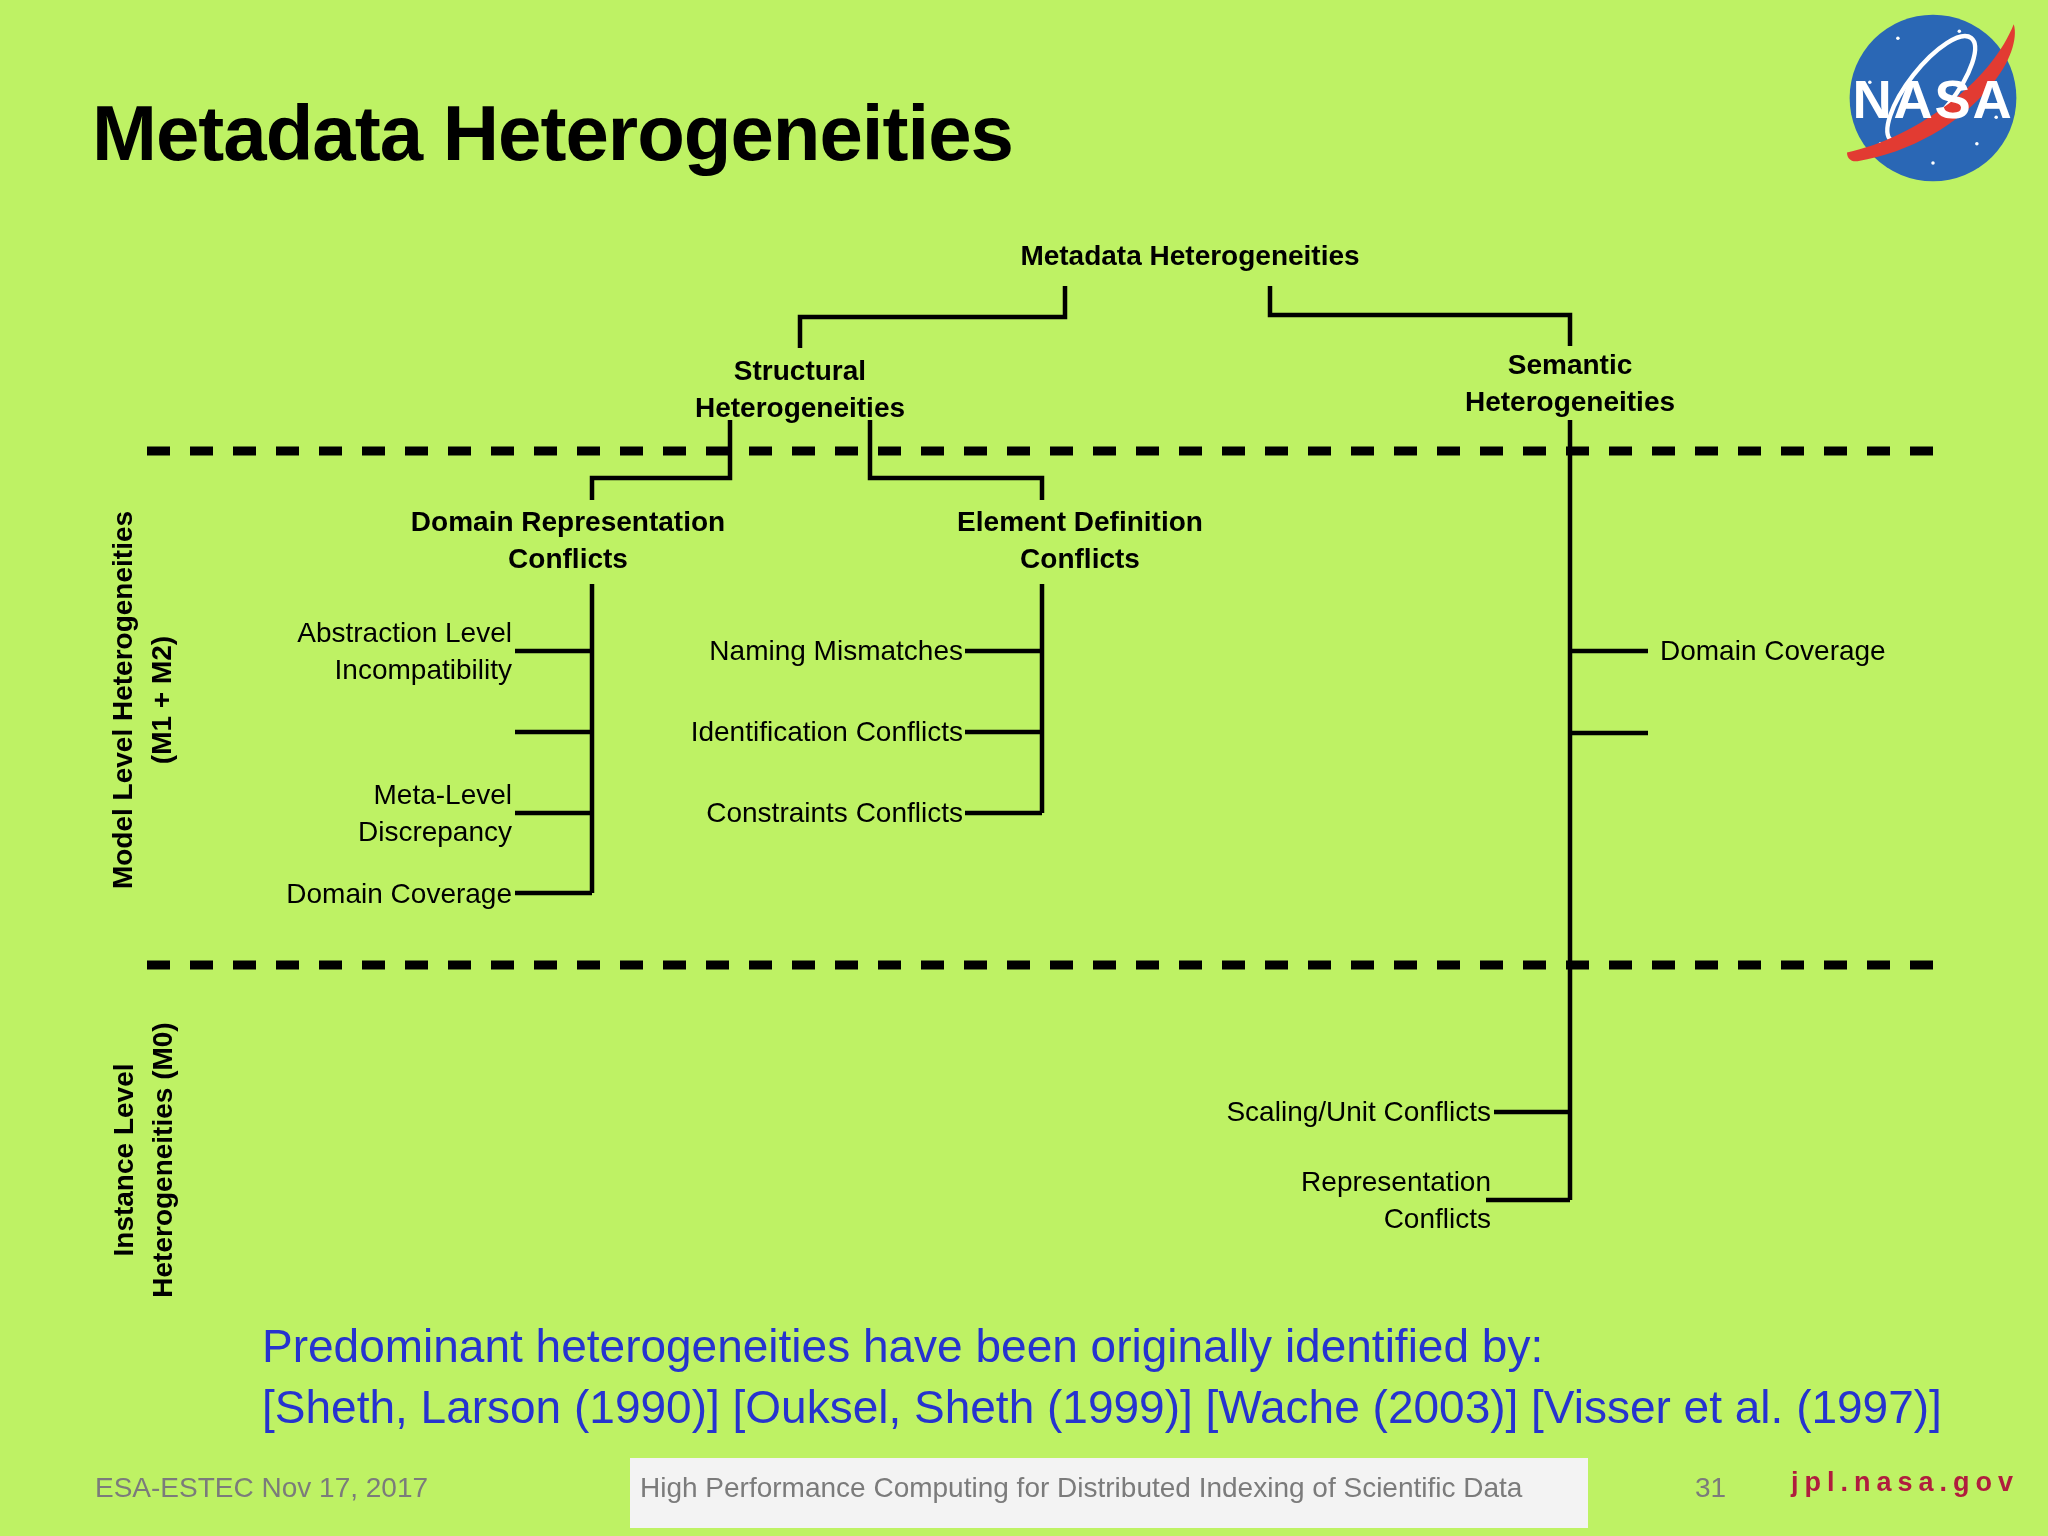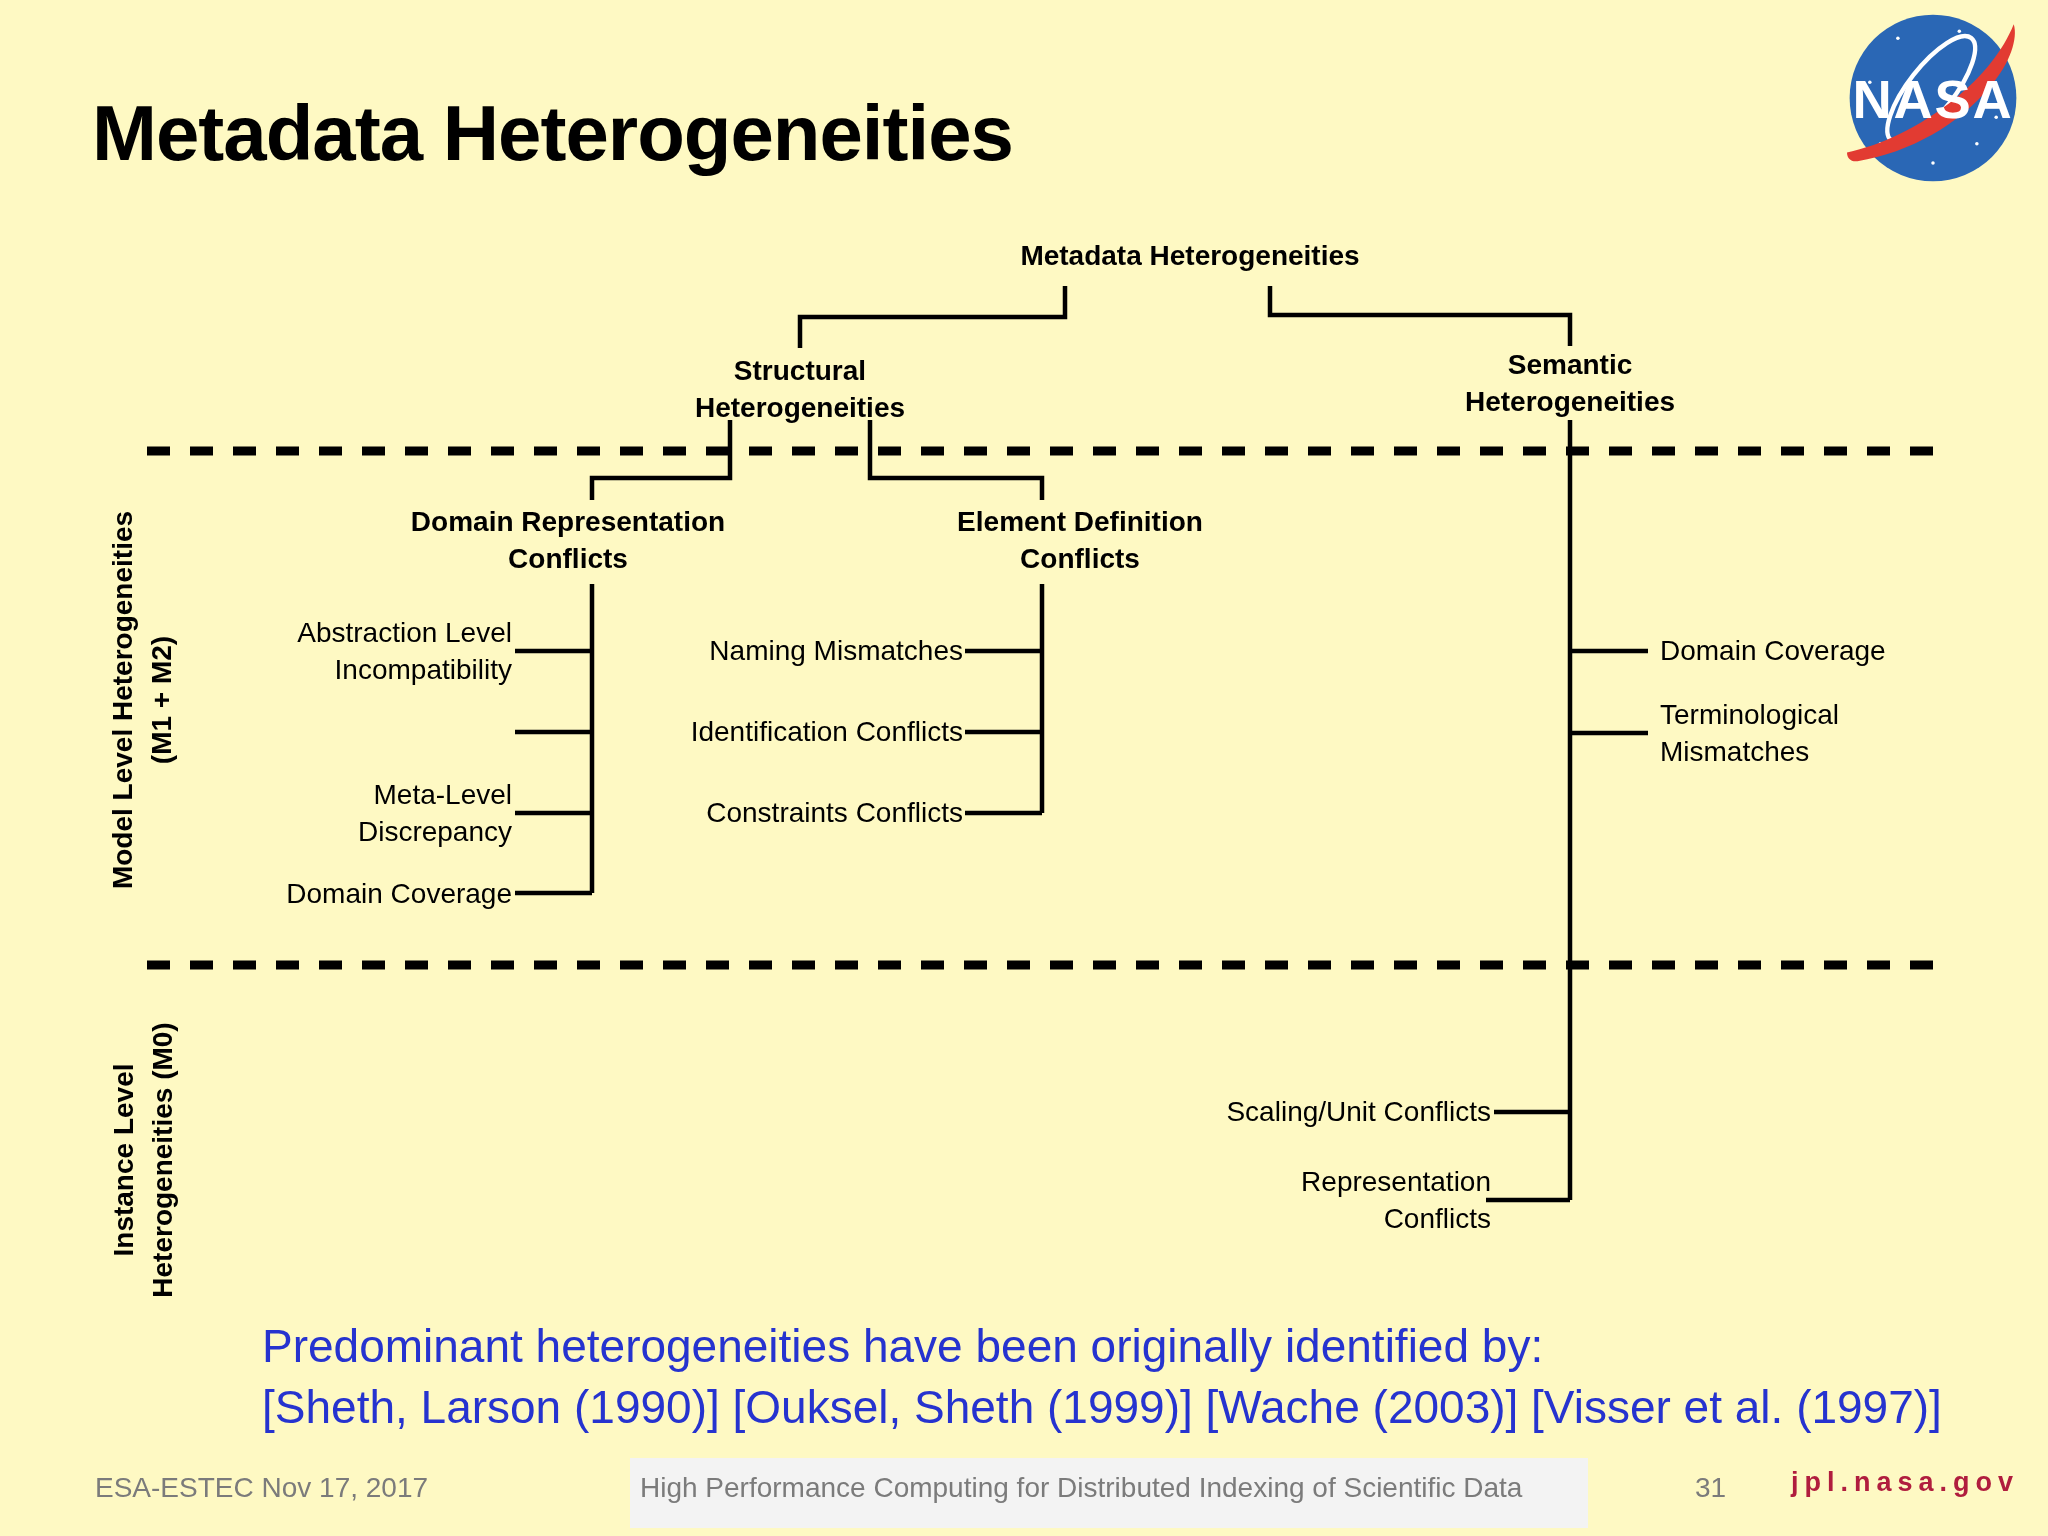--- a/index.html
+++ b/index.html
@@ -1,17 +1,17 @@
 <!DOCTYPE html>
 <html><head>
 <meta charset="utf-8">
 <style>
   html,body{margin:0;padding:0;background:#888;}
   .slide{
-    position:relative;width:2048px;height:1536px;background:#fef9c3;overflow:hidden;
+    position:relative;width:2048px;height:1536px;background:#bef264;overflow:hidden;
     font-family:"Liberation Sans","DejaVu Sans",sans-serif;color:#000;
   }
   .abs{position:absolute;}
   .slide-title{
     left:92px;top:88px;font-size:78px;font-weight:bold;letter-spacing:-1px;white-space:nowrap;
   }
   svg.connectors{left:0;top:0;width:2048px;height:1536px;}
   .node{
     position:absolute;font-size:28px;font-weight:bold;line-height:37px;
     text-align:center;white-space:pre-line;transform:translateX(-50%);
@@ -105,22 +105,20 @@
 Incompatibility</div>
   <div class="leaf ra" style="right:1536px;top:776px;">Meta-Level
 Discrepancy</div>
   <div class="leaf ra" style="right:1536px;top:875px;">Domain Coverage</div>
 
   <div class="leaf ra" style="right:1085px;top:632px;">Naming Mismatches</div>
   <div class="leaf ra" style="right:1085px;top:713px;">Identification Conflicts</div>
   <div class="leaf ra" style="right:1085px;top:794px;">Constraints Conflicts</div>
 
   <div class="leaf" style="left:1660px;top:632px;">Domain Coverage</div>
-  <div class="leaf" style="left:1660px;top:696px;">Terminological
-Mismatches</div>
 
   <div class="leaf ra" style="right:557px;top:1093px;">Scaling/Unit Conflicts</div>
   <div class="leaf ra" style="right:557px;top:1163px;">Representation
 Conflicts</div>
 
   <div class="axis-label" style="left:142px;top:700px;">Model Level Heterogeneities
 (M1 + M2)</div>
   <div class="axis-label" style="left:143px;top:1160px;">Instance Level
 Heterogeneities (M0)</div>
 

